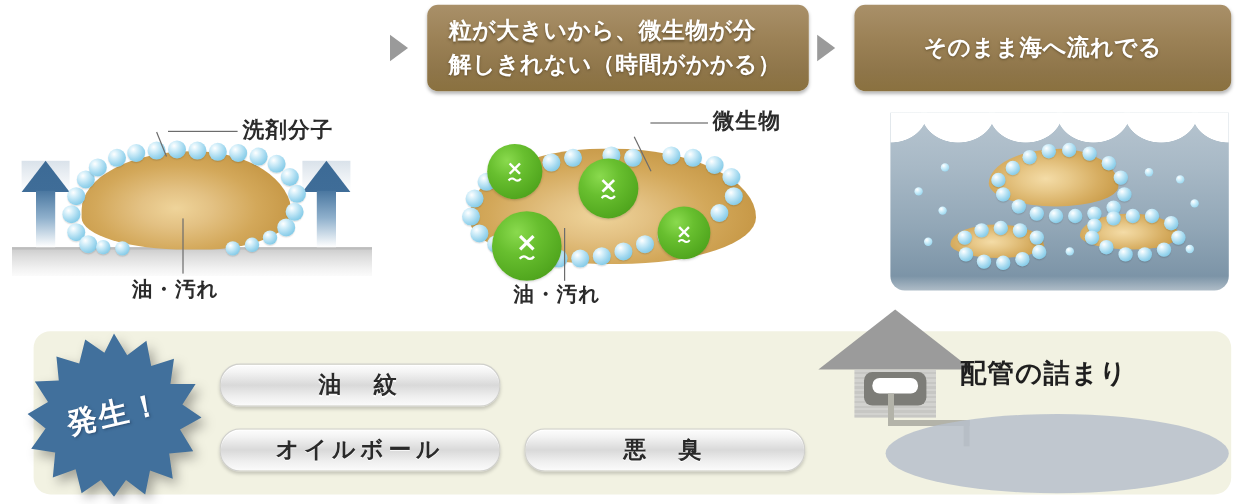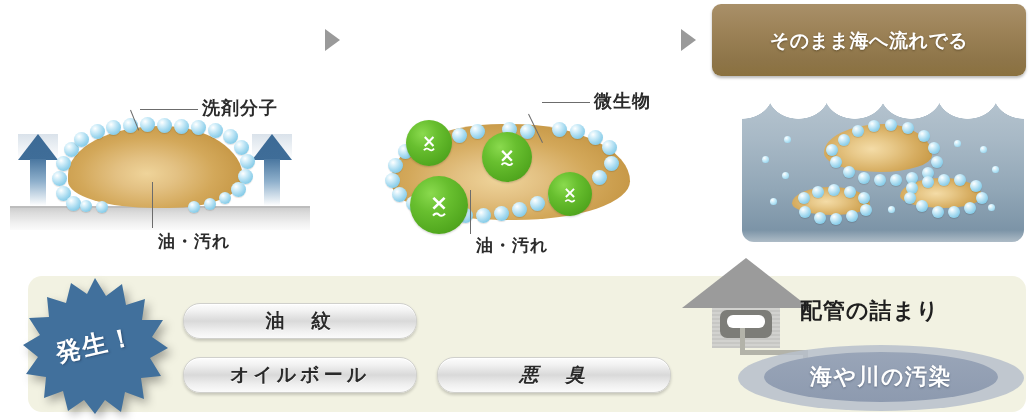--- a/index.html
+++ b/index.html
@@ -78,21 +78,21 @@
     box-shadow:0 1px 1px rgba(0,0,0,.12);
   }
   .mol.sm{width:12px;height:12px;}
 
   
   .lead{position:absolute;background:#6c6c6c;}
   .lbl{
     position:absolute;color:#2b2b2b;font-size:18px;font-weight:bold;
     letter-spacing:1px;white-space:nowrap;
   }
-  .lbl.sm{font-size:17px;margin-left:48px;}
+  .lbl.sm{font-size:17px;}
 
   
   .p2{left:352px;top:82px;width:336px;height:176px;}
   .p2 .blob2{
     left:40px;top:42px;width:238px;height:96px;
     border-radius:48% 52% 50% 50% / 58% 62% 42% 38%;
   }
   .microbe{
     position:absolute;border-radius:50%;
     background:radial-gradient(circle at 36% 30%,#8ada4e 0%,#68bf2f 34%,#52a81f 72%,#459018 100%);
@@ -158,21 +158,21 @@
     box-shadow:0 2px 3px rgba(0,0,0,.18), inset 0 1px 0 rgba(255,255,255,.9);
     display:flex;align-items:center;justify-content:center;
   }
   .pill span{
     color:#2a2a2a;font-size:19px;font-weight:bold;letter-spacing:4px;
     text-shadow:0 1px 0 rgba(255,255,255,.8);
   }
   .pill.c1{left:183px;top:303px;width:232px;}
   .pill.c2{left:183px;top:357px;width:232px;}
   .pill.c3{left:437px;top:303px;width:232px;}
-  .pill.c4{left:437px;top:357px;width:232px;font-style:italic;}
+  .pill.c4{left:437px;top:357px;width:232px;}
 
   
   .house{position:absolute;left:682px;top:258px;width:128px;height:112px;}
   .house .roof{
     position:absolute;left:0;top:0;width:0;height:0;
     border-left:64px solid transparent;border-right:64px solid transparent;
     border-bottom:50px solid #9b9b9b;
   }
   .house .body{
     position:absolute;left:30px;top:50px;width:68px;height:40px;
@@ -207,20 +207,24 @@
     text-shadow:0 1px 2px rgba(40,50,70,.45);white-space:nowrap;
   }
 </style>
 </head>
 <body>
 
 <div class="stage">
 
   <div class="tri t1"></div>
 
+  <div class="banner b2">
+    <div class="btxt">粒が大きいから、微生物が分
+解しきれない（時間がかかる）</div>
+  </div>
   <div class="tri t2"></div>
 
   <div class="banner b3">
     <div class="btxt">そのまま海へ流れでる</div>
   </div>
 
   <div class="panel p1">
     <div class="floor"></div>
     <div class="floorline"></div>
 
@@ -410,17 +414,14 @@
     <div class="unit"></div>
     <div class="unitwin"></div>
   </div>
   <div class="pipe" style="left:740px;top:328px;width:5px;height:26px;"></div>
   <div class="pipe" style="left:740px;top:350px;width:68px;height:5px;"></div>
   <div class="pipe" style="left:803px;top:350px;width:5px;height:22px;"></div>
 
   <div class="harm">配管の詰まり</div>
 
   <div class="ellipse-out"></div>
-  <div class="ellipse-in">
-    <span>海や川の汚染</span>
-  </div>
 
 </div>
 
 </body></html>

